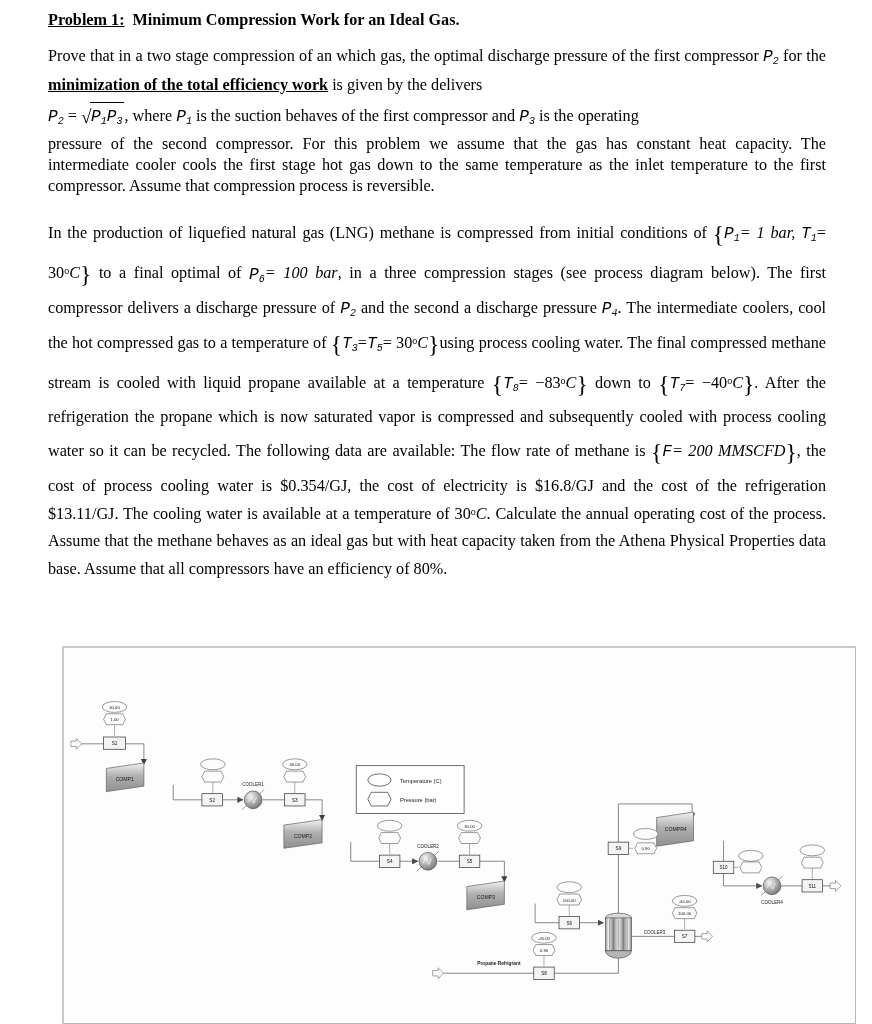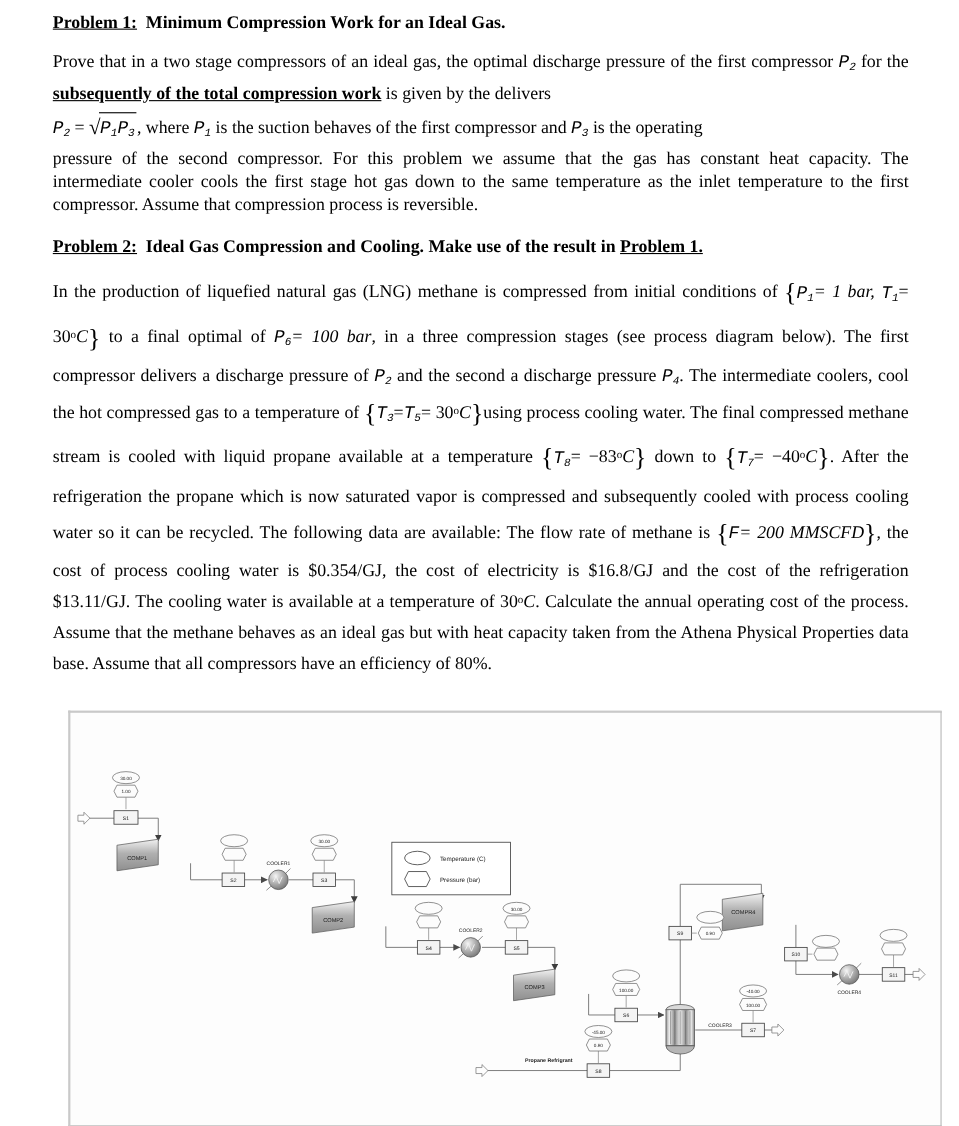--- a/index.html
+++ b/index.html
@@ -57,45 +57,41 @@
 
 <div class="page">
 
   <div class="doc">
 
     <div class="heading">
       <span class="u">Problem 1:</span><span class="gap"></span><span>Minimum Compression Work for an Ideal Gas.</span>
     </div>
 
     <p class="para loose">
-      <span>Prove that in a two stage compressors of an ideal gas, the optimal discharge pressure of the first compressor</span>
+      <span>Prove that in a two stage compression of an which gas, the optimal discharge pressure of the first compressor</span>
       <span class="var"><span>P</span><sub>2</sub></span>
       <span>for the</span>
-      <b><u>subsequently of the total compression work</u></b>
+      <b><u>minimization of the total efficiency work</u></b>
       <span>is given by the delivers</span>
     </p>
 
     <p class="para loose">
       <span class="var"><span>P</span><sub>2</sub></span>
       <span>=</span>
       <span class="sqrt"><span class="bar"><span class="var"><span>P</span><sub>1</sub></span><span class="var"><span>P</span><sub>3</sub></span></span></span><span>, where</span>
       <span class="var">P<sub>1</sub></span>
       <span>is the suction behaves of the first compressor and</span>
       <span class="var">P<sub>3</sub></span>
       <span>is the operating</span>
     </p>
 
     <p class="para tight">pressure of the second compressor. For this problem we assume that the gas has constant heat capacity. The intermediate cooler cools the first stage hot gas down to the same temperature as the inlet temperature to the first compressor. Assume that compression process is reversible.</p>
 
     <div class="blockgap2"></div>
 
-    <div class="heading">
-      <span class="u">Problem 2:</span><span class="gap"></span><span>Ideal Gas Compression and Cooling. Make use of the result in</span>
-      <span class="u">Problem 1.</span>
-    </div>
 
     <p class="para loose">
       <span>In the production of liquefied natural gas (LNG) methane is compressed from  initial conditions of</span>
       <span class="br">{</span><span class="var"><span>P</span><sub>1</sub></span><i>= 1 bar,</i>
       <span class="var"><span>T</span><sub>1</sub></span><span>= 30</span><sup>o</sup><i>C</i><span class="br">}</span>
       <span>to a final optimal of</span>
       <span class="var"><span>P</span><sub>6</sub></span><i>= 100 bar</i><span>, in a three compression stages (see process diagram below). The first compressor delivers a discharge pressure of</span>
       <span class="var"><span>P</span><sub>2</sub></span>
       <span>and the second a discharge pressure</span>
       <span class="var"><span>P</span><sub>4</sub></span><span>. The intermediate coolers, cool the hot compressed gas to a temperature of</span>

